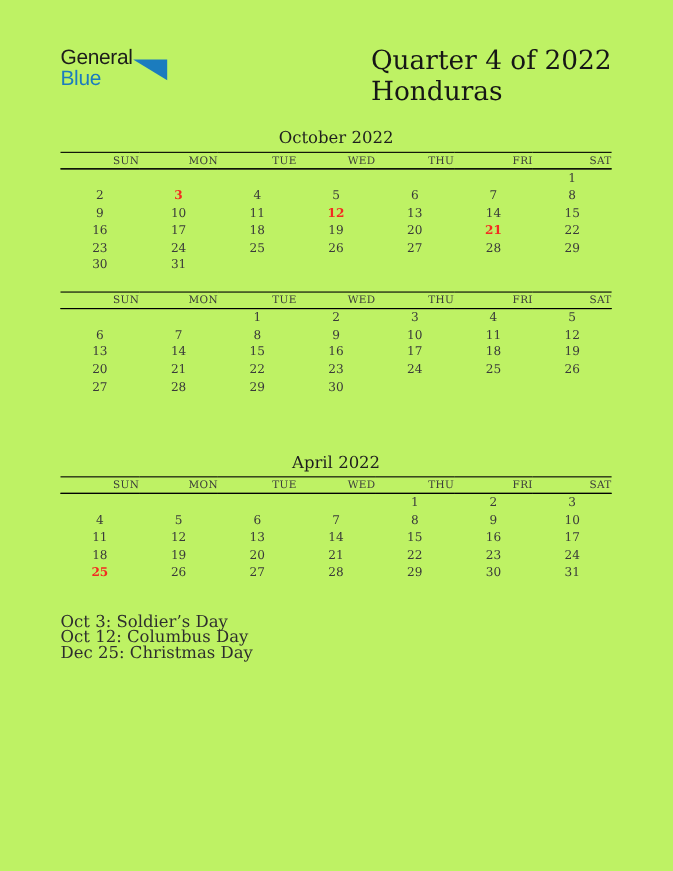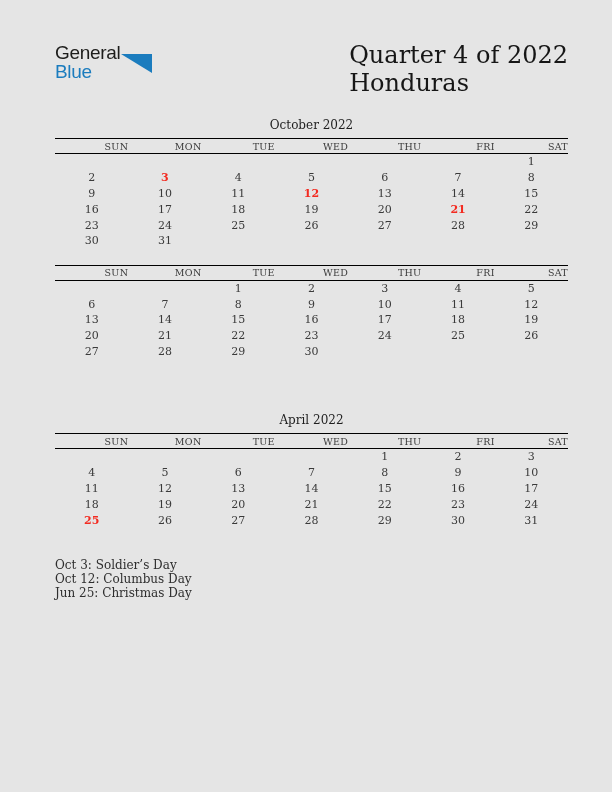--- a/index.html
+++ b/index.html
@@ -1,22 +1,22 @@
 <!DOCTYPE html>
 <html><head>
 <meta charset="utf-8">
 <style>
   html, body { margin: 0; padding: 0; background: #ffffff; }
   .page {
     position: relative;
     width: 612px;
     height: 792px;
     box-sizing: border-box;
-    padding: 43px 44px 0 55px;
-    background: #e5e5e5;
+    padding: 43px 56px 0 55px;
+    background: #bef264;
     font-family: "DejaVu Serif", serif;
     color: #3a3a3a;
     overflow: hidden;
   }
   
   .header { display: flex; justify-content: space-between; align-items: flex-start; }
   .logo {
     position: relative;
     width: 98px;
     font-family: "Liberation Sans", sans-serif;
@@ -37,21 +37,21 @@
     font-size: 24px;
     line-height: 28px;
     color: #161616;
     margin-top: -2px;
   }
   
   #months { margin-top: 20px; }
   .month { height: 147.5px; }
   .month-title {
     text-align: center;
-    font-size: 12px;
+    font-size: 15px;
     line-height: 17px;
     color: #1e1e1e;
     margin-bottom: 4px;
   }
   table.cal { width: 100%; border-collapse: collapse; table-layout: fixed; }
   table.cal th {
     border-top: 1.5px solid #000;
     border-bottom: 1.5px solid #000;
     font-weight: normal;
     font-size: 9.5px;
@@ -64,21 +64,21 @@
   table.cal td {
     text-align: center;
     font-size: 11px;
     height: 15.8px;
     line-height: 1;
     padding: 0;
     color: #3a3a3a;
   }
   table.cal td.red { color: #f32b21; font-weight: bold; }
   
-  #holidays { margin-top: -2px; font-size: 12px; line-height: 14px; color: #2e2e2e; }
+  #holidays { margin-top: -2px; font-size: 15px; line-height: 14px; color: #2e2e2e; }
 </style>
 </head>
 <body>
 
 <div class="page">
   <div class="header">
     <div class="logo">
       <div class="logo-general">General</div>
       <div class="logo-triangle"></div>
       <div class="logo-blue">Blue</div>
@@ -285,15 +285,15 @@
               <td>31</td>
             </tr>
           </tbody>
         </table>
       </section>
     </div>
 
   <div id="holidays">
       <div class="holiday">Oct 3: Soldier’s Day</div>
       <div class="holiday">Oct 12: Columbus Day</div>
-      <div class="holiday">Jun 25: Christmas Day</div>
+      <div class="holiday">Dec 25: Christmas Day</div>
     </div>
 </div>
 
 </body></html>

